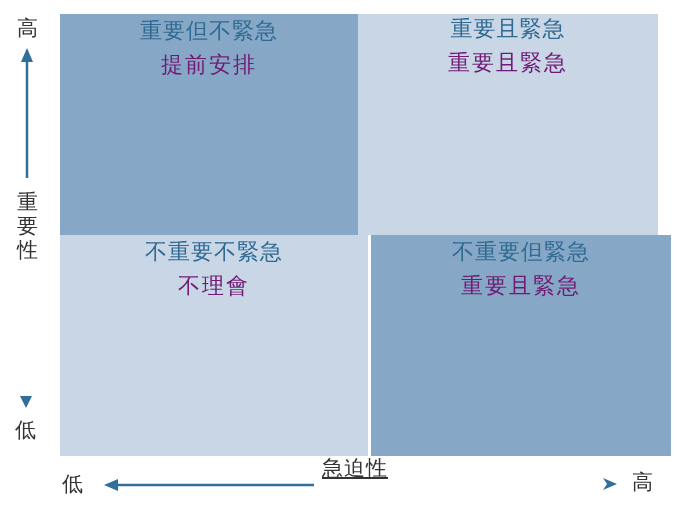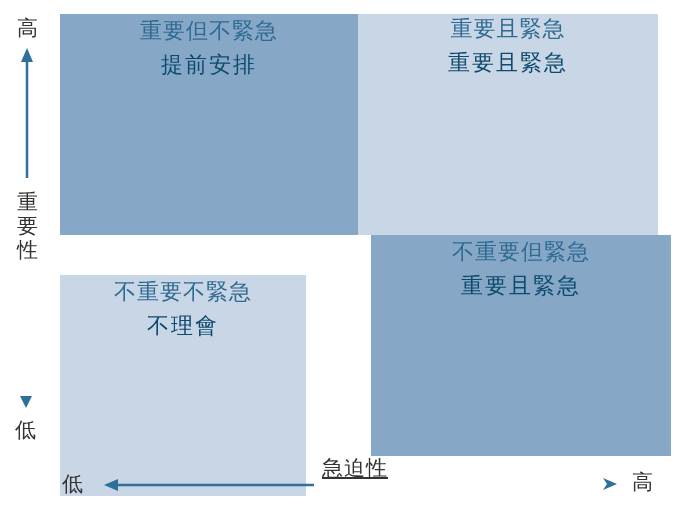--- a/index.html
+++ b/index.html
@@ -2,35 +2,35 @@
 <html><head>
   <meta charset="utf-8">
   <style>
     html, body { margin: 0; padding: 0; background: #ffffff; }
     body { width: 677px; height: 508px; position: relative; overflow: hidden;
            font-family: "DejaVu Serif", "Liberation Serif", serif; }
     .quad { position: absolute; display: flex; flex-direction: column; align-items: center; justify-content: flex-start; }
     .dark { background: #86a8c6; }
     .light { background: #c9d6e5; }
     .q-title { color: #2f6a93; font-size: 22px; letter-spacing: 1px; line-height: 34px; }
-    .q-action { color: #0c4a6e; font-size: 22px; letter-spacing: 2px; line-height: 34px; }
+    .q-action { color: #701a75; font-size: 22px; letter-spacing: 2px; line-height: 34px; }
     .lbl { position: absolute; color: #333; font-size: 21px; line-height: 24px; }
   </style>
 </head>
 <body>
 
 <div class="quad dark" style="left:60px; top:14px; width:298px; height:221px;">
   <div class="q-title">重要但不緊急</div>
   <div class="q-action">提前安排</div>
 </div>
 <div class="quad light" style="left:358px; top:14px; width:300px; height:221px;font-family:Liberation Mono, monospace;">
   <div class="q-title">重要且緊急</div>
   <div class="q-action">重要且緊急</div>
 </div>
-<div class="quad light" style="left:60px; top:235px; width:246px; height:221px;margin-top:40px;">
+<div class="quad light" style="left:60px; top:235px; width:308px; height:221px;">
   <div class="q-title">不重要不緊急</div>
   <div class="q-action">不理會</div>
 </div>
 <div class="quad dark" style="left:358px; top:235px; width:300px; height:221px;margin-left:13px;">
   <div class="q-title">不重要但緊急</div>
   <div class="q-action">重要且緊急</div>
 </div>
 
 <div class="lbl" style="left:17px; top:16px;">高</div>
 <svg style="position:absolute; left:19px; top:48px;" width="16" height="132">

